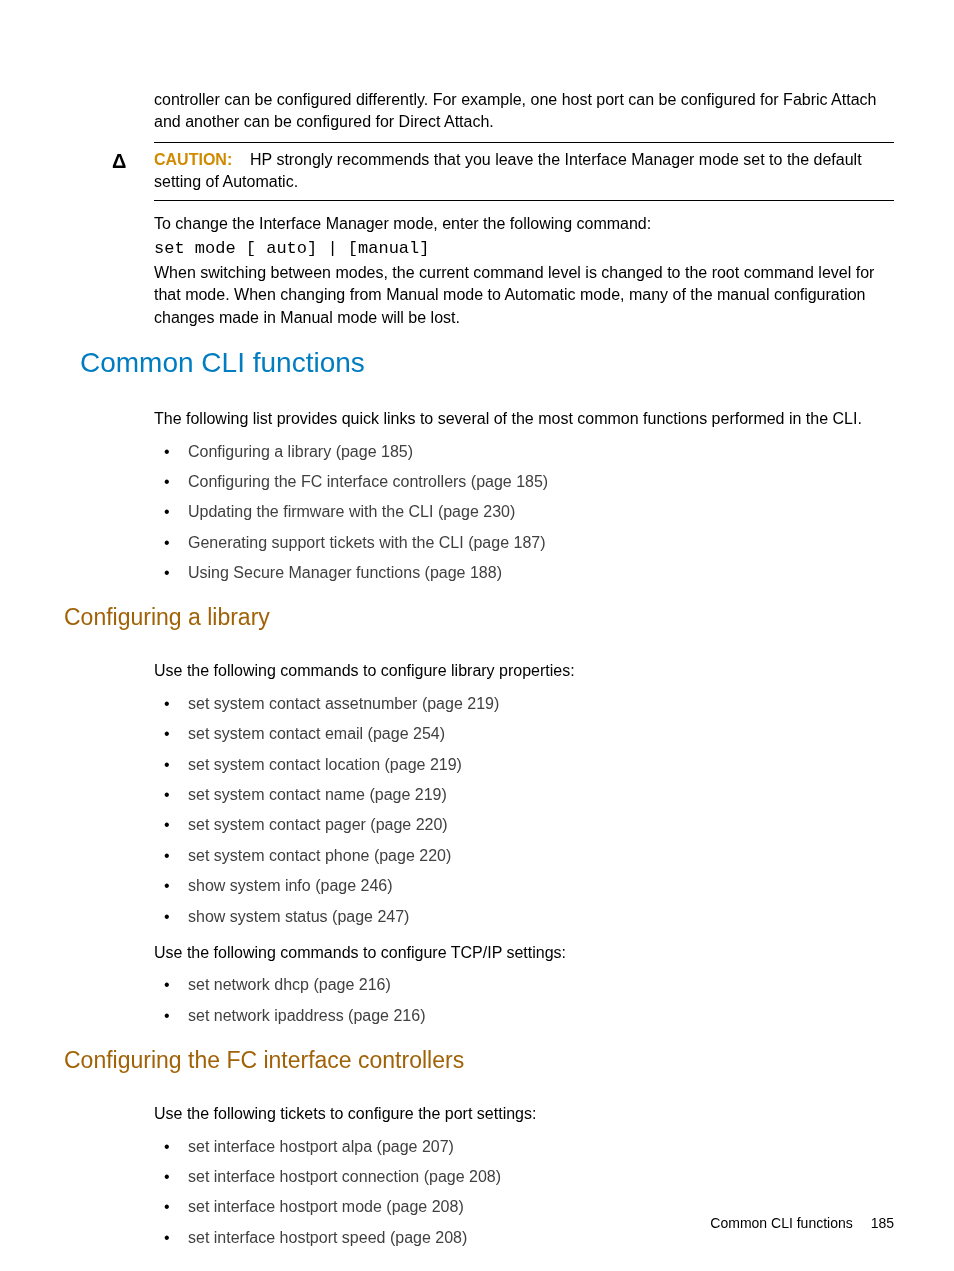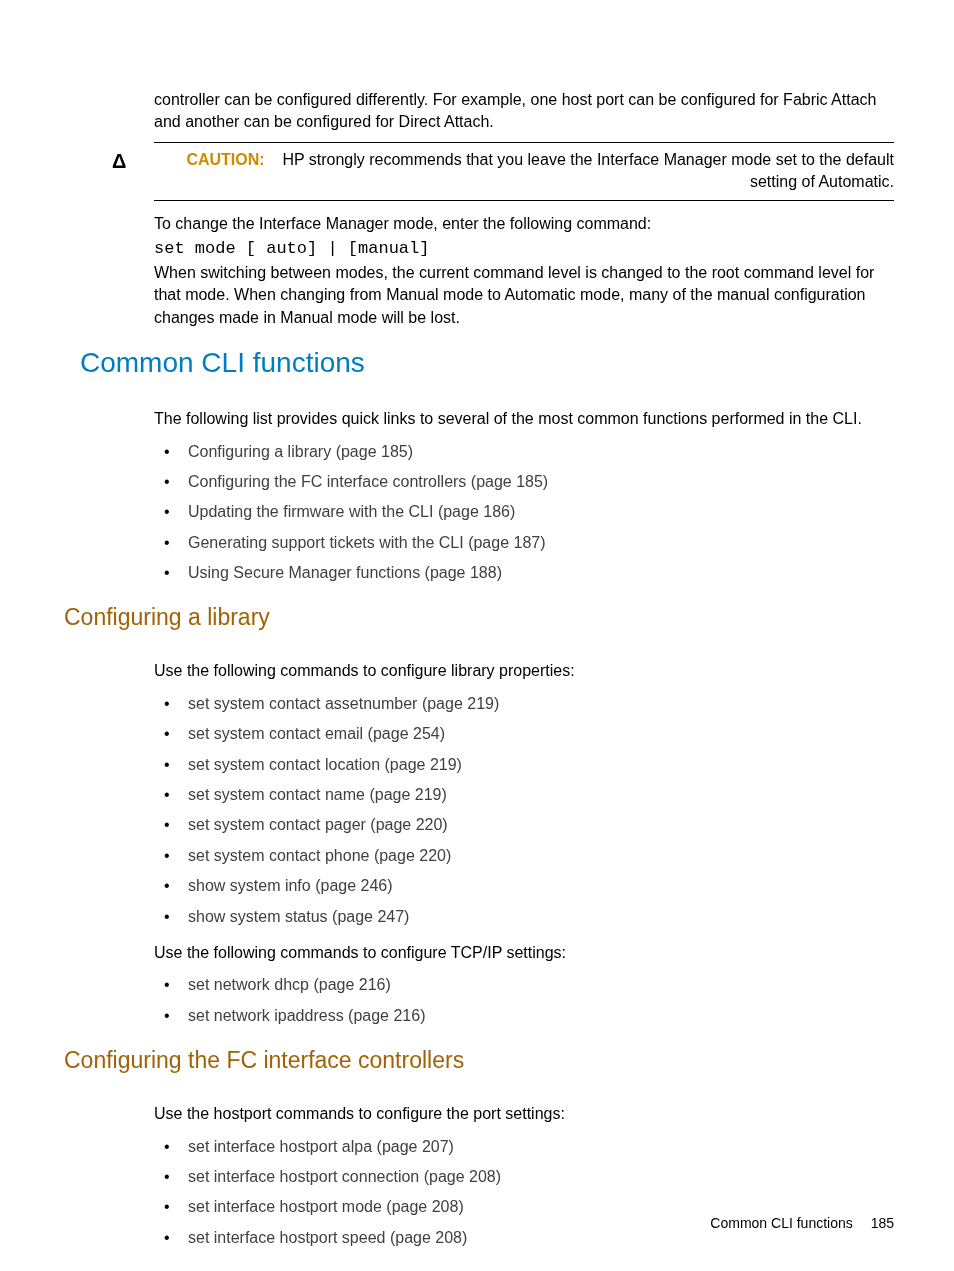--- a/index.html
+++ b/index.html
@@ -25,21 +25,20 @@
     left: -42px;
     top: 8px;
     font-size: 20px;
     font-weight: bold;
   }
   .caution-inner {
     border-top: 1px solid #000;
     border-bottom: 1px solid #000;
     padding: 6px 0;
     line-height: 1.4;
-    text-align: right;
   }
   .caution-label { color: #d08a00; font-weight: bold; }
   .after-caution { margin-top: 12px; }
   .code {
     font-family: "Courier New", Courier, monospace;
     font-size: 17px;
     margin: 4px 0 4px 0;
   }
   h1.section {
     font-family: Arial, Helvetica, sans-serif;
@@ -102,21 +101,21 @@
   <div class="code">set mode [ auto] | [manual]</div>
   <p class="para">When switching between modes, the current command level is changed to the root command level for that mode. When changing from Manual mode to Automatic mode, many of the manual configuration changes made in Manual mode will be lost.</p>
 </div>
 
 <h1 class="section">Common CLI functions</h1>
 <div class="content">
   <p class="para">The following list provides quick links to several of the most common functions performed in the CLI.</p>
   <ul class="linklist">
       <li><span class="link">Configuring a library (page 185)</span></li>
       <li><span class="link">Configuring the FC interface controllers (page 185)</span></li>
-      <li><span class="link">Updating the firmware with the CLI (page 186)</span></li>
+      <li><span class="link">Updating the firmware with the CLI (page 230)</span></li>
       <li><span class="link">Generating support tickets with the CLI (page 187)</span></li>
       <li><span class="link">Using Secure Manager functions (page 188)</span></li>
     </ul>
 </div>
 
 <h2 class="subsection">Configuring a library</h2>
 <div class="content">
   <p class="para">Use the following commands to configure library properties:</p>
   <ul class="linklist">
       <li><span class="link">set system contact assetnumber (page 219)</span></li>
@@ -130,21 +129,21 @@
     </ul>
   <p class="para">Use the following commands to configure TCP/IP settings:</p>
   <ul class="linklist">
       <li><span class="link">set network dhcp (page 216)</span></li>
       <li><span class="link">set network ipaddress (page 216)</span></li>
     </ul>
 </div>
 
 <h2 class="subsection">Configuring the FC interface controllers</h2>
 <div class="content">
-  <p class="para">Use the hostport commands to configure the port settings:</p>
+  <p class="para">Use the following tickets to configure the port settings:</p>
   <ul class="linklist">
       <li><span class="link">set interface hostport alpa (page 207)</span></li>
       <li><span class="link">set interface hostport connection (page 208)</span></li>
       <li><span class="link">set interface hostport mode (page 208)</span></li>
       <li><span class="link">set interface hostport speed (page 208)</span></li>
     </ul>
 </div>
 
 <div class="footer">
   <span>Common CLI functions</span>

